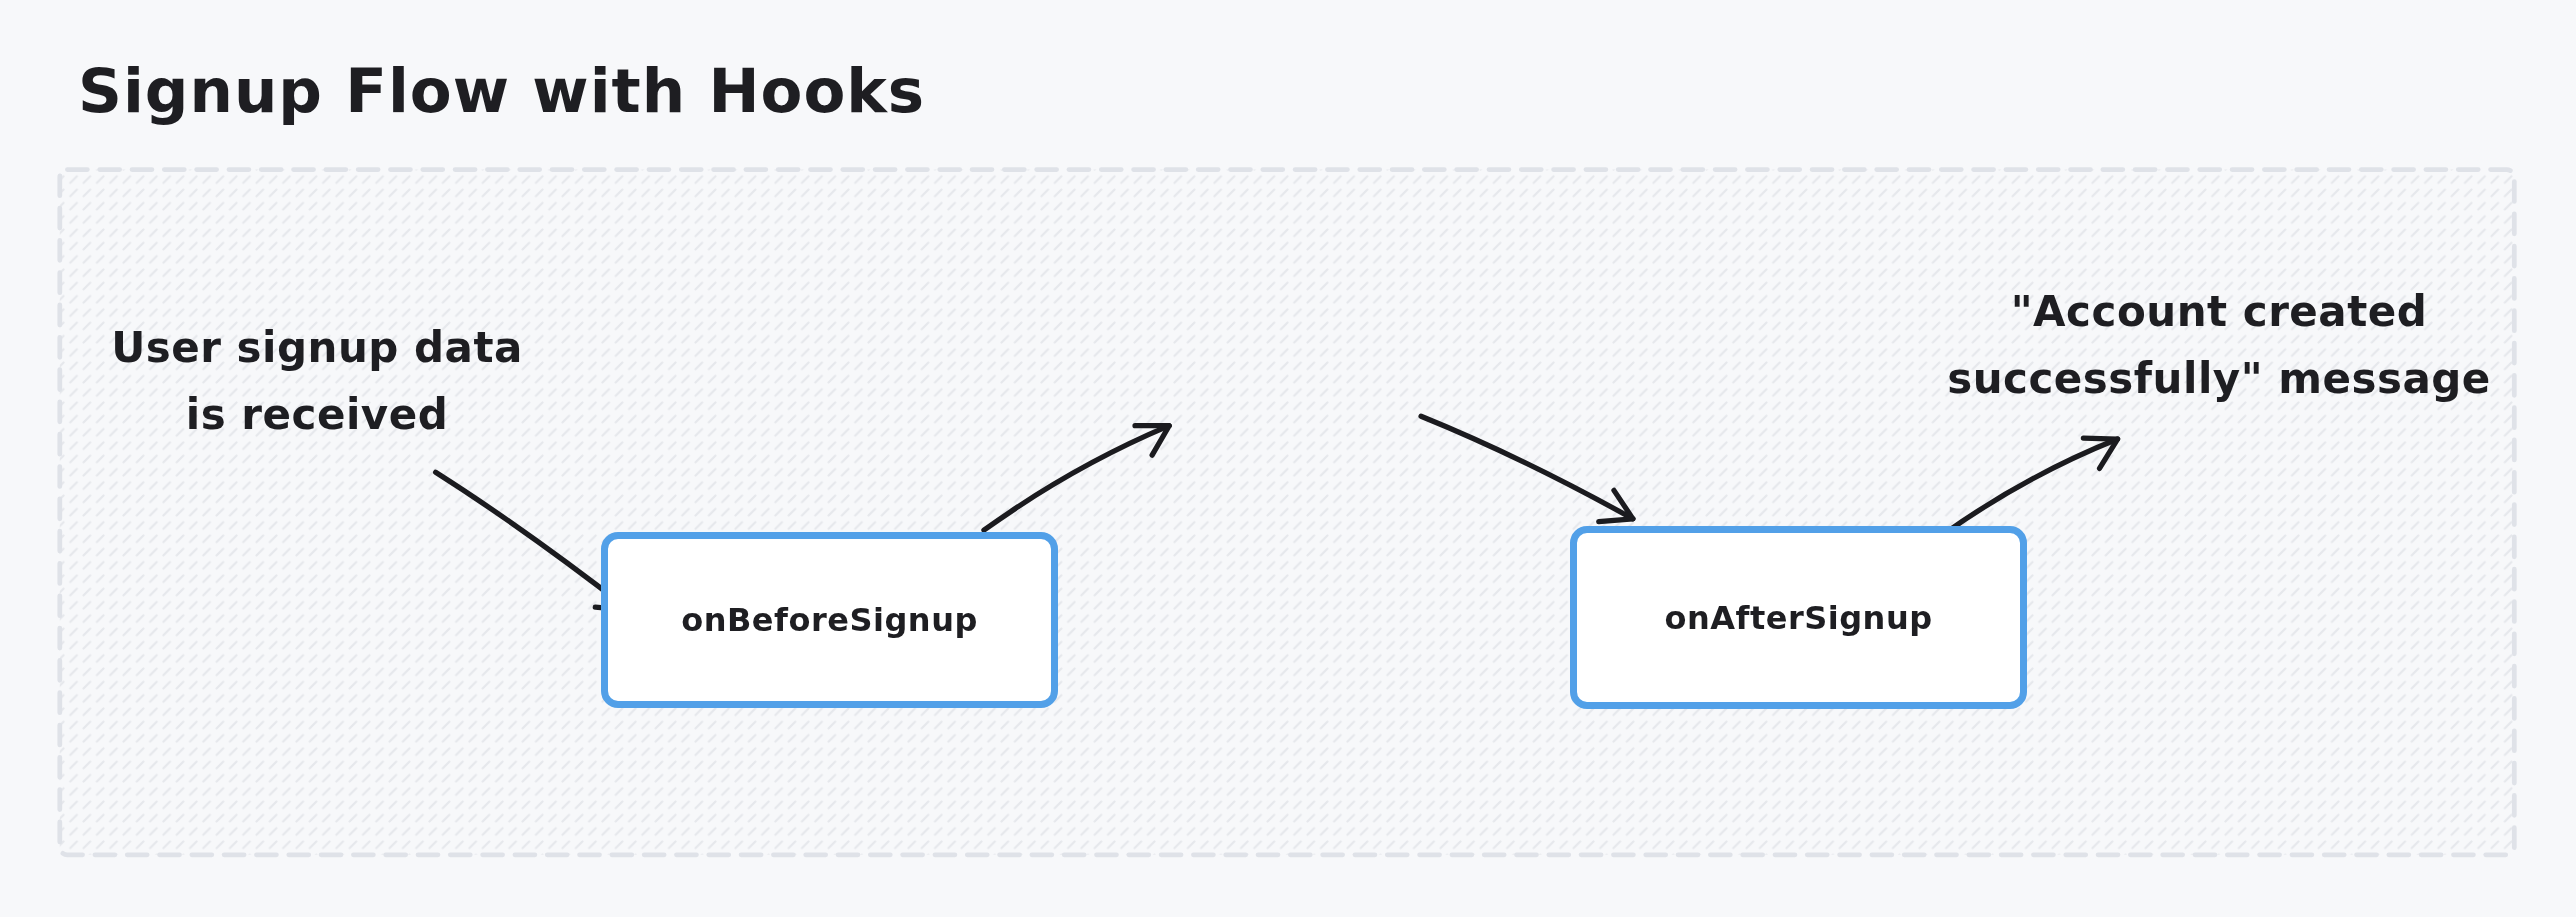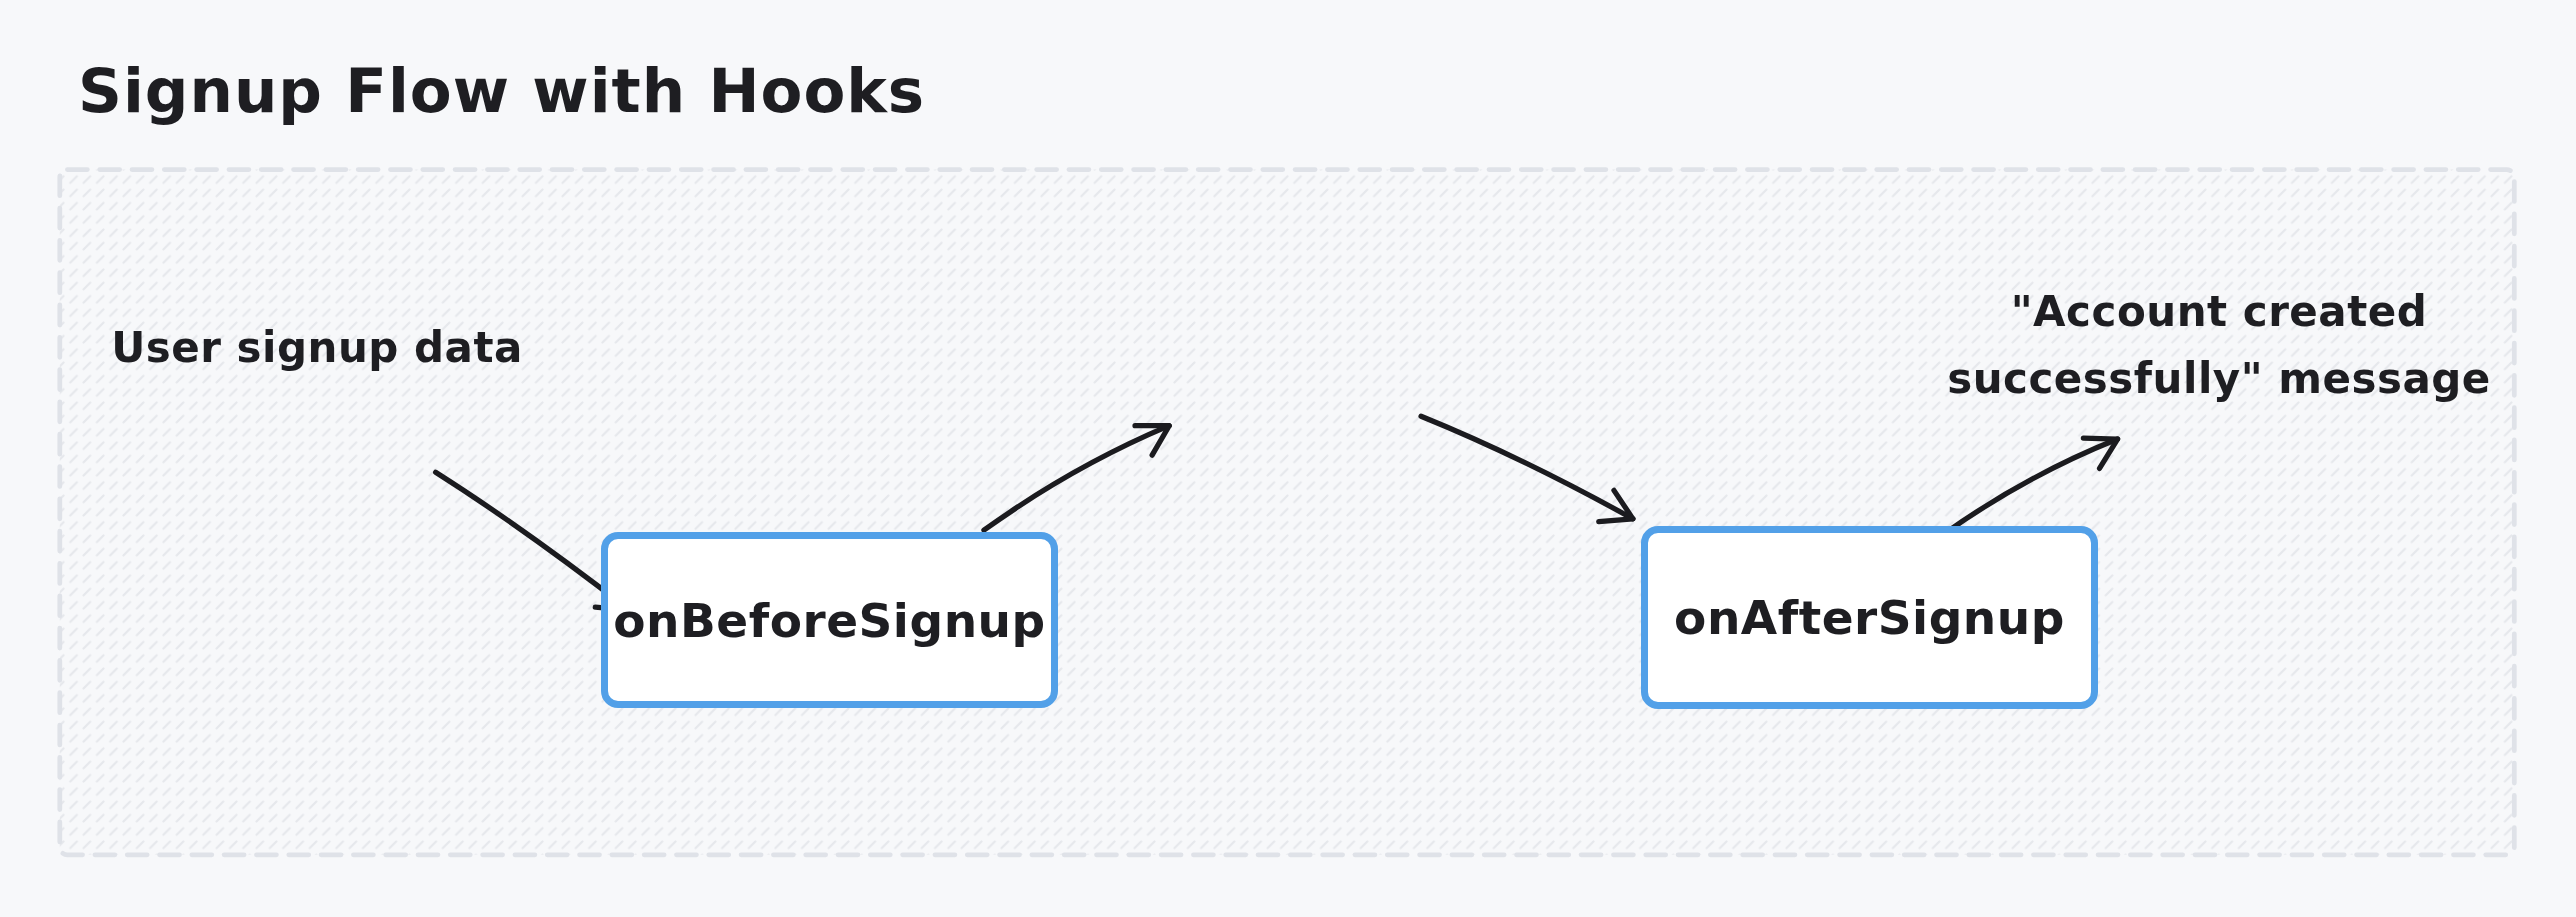--- a/index.html
+++ b/index.html
@@ -55,21 +55,21 @@
   .flow-node {
     position: absolute;
     background: var(--node-fill, #ffffff);
     border: 7.6px solid var(--node-border, #52a0e8);
     border-radius: 17px;
     display: flex;
     align-items: center;
     justify-content: center;
   }
   .node-label {
-    font-size: 47px;
+    font-size: 32px;
     font-weight: 700;
     letter-spacing: 0.5px;
     color: var(--text, #1e1e22);
     white-space: nowrap;
   }
   .annotation {
     position: absolute;
     text-align: center;
     font-size: 42px;
     font-weight: 700;
@@ -112,30 +112,31 @@
     </g>
 
     <g>
       <path class="arrow-path" d="M2048,560 Q2133,500 2228,462"></path>
       <path class="arrow-path" d="M2209,493 L2228,462 L2192,461"></path>
     </g>
   </svg>
 
   <div class="annotation" style="left:317px; top:314px;">
     <span style="display:block">User signup data</span>
+    <span style="display:block">is received</span>
   </div>
 
 
   <div class="annotation" style="left:2219px; top:278px;">
     <span style="display:block">"Account created</span>
     <span style="display:block">successfully" message</span>
   </div>
 
   <div class="flow-node" style="left:601px; top:532px; width:457px; height:176px;">
     <span class="node-label">onBeforeSignup</span>
   </div>
 
-  <div class="flow-node" style="left:1641px; top:526px; width:457px; height:183px;">
+  <div class="flow-node" style="left:1570px; top:526px; width:457px; height:183px;">
     <span class="node-label">onAfterSignup</span>
   </div>
 
 </div>
 
 
 </body></html>

